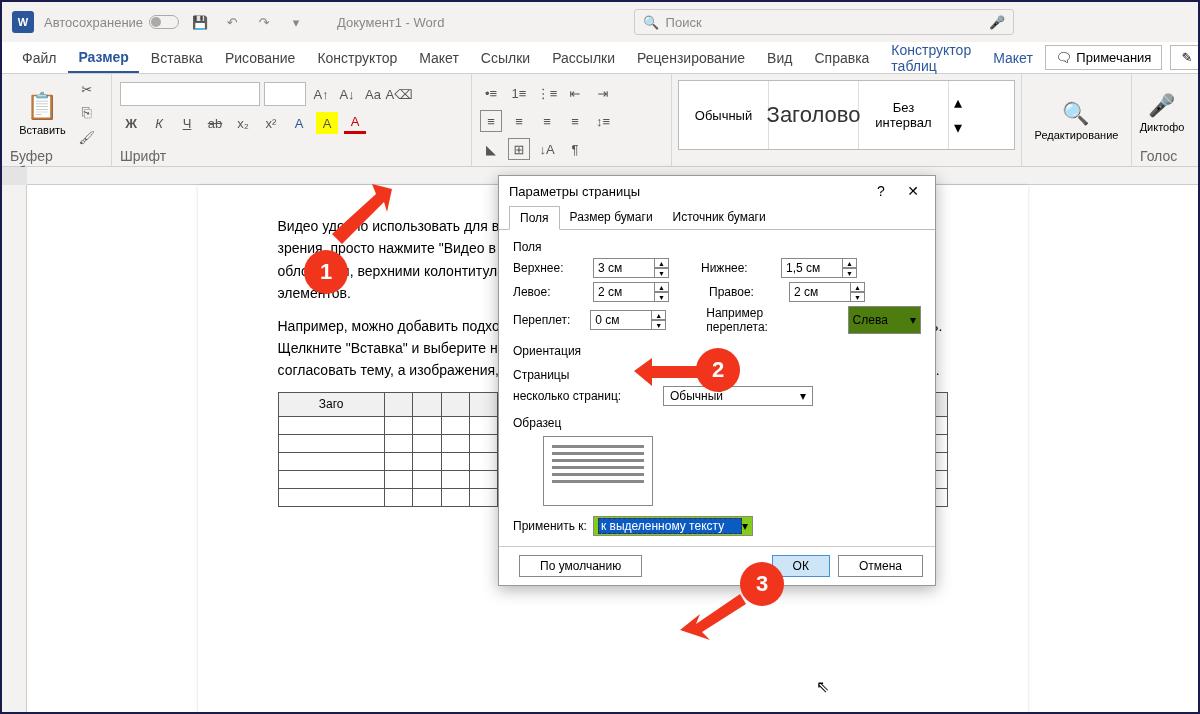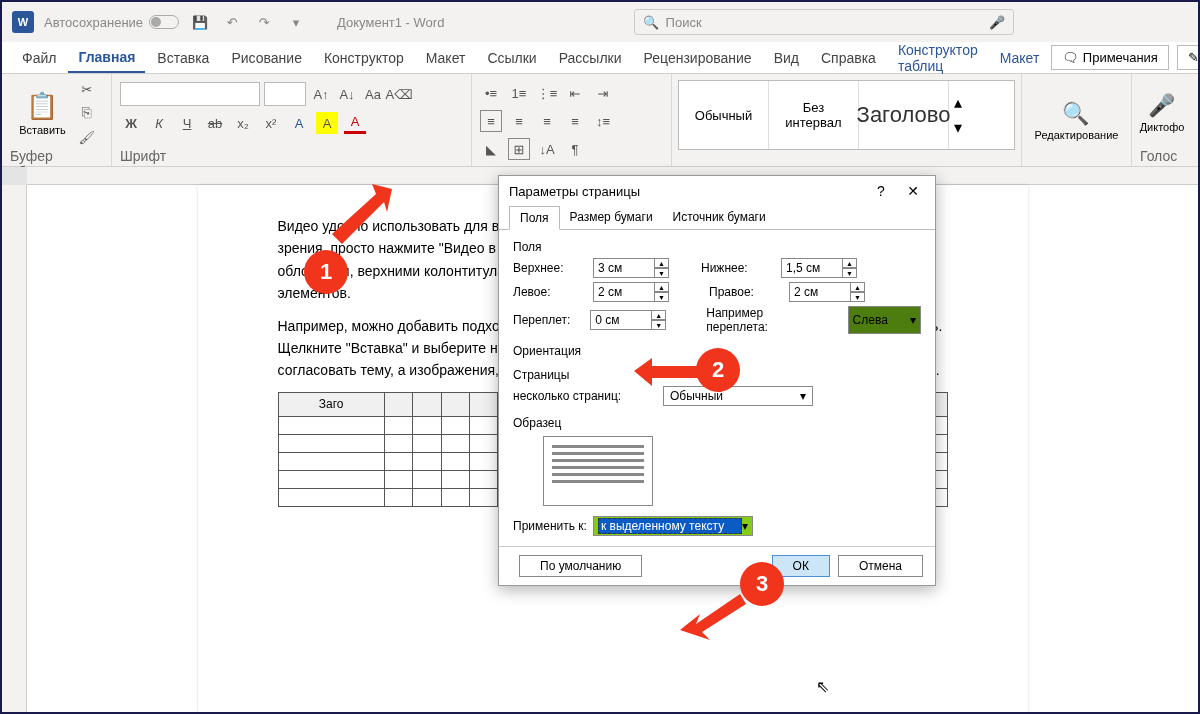--- a/index.html
+++ b/index.html
@@ -95,21 +95,21 @@
   <span class="doc-title">Документ1 - Word</span>
   <div class="search-box">
     <span>🔍</span>
     <span>Поиск</span>
     <span style="margin-left:auto">🎤</span>
   </div>
 </div>
 
 <div class="ribbon-tabs">
   <span class="tab">Файл</span>
-  <span class="tab active">Главная</span>
+  <span class="tab active">Размер</span>
   <span class="tab">Вставка</span>
   <span class="tab">Рисование</span>
   <span class="tab">Конструктор</span>
   <span class="tab">Макет</span>
   <span class="tab">Ссылки</span>
   <span class="tab">Рассылки</span>
   <span class="tab">Рецензирование</span>
   <span class="tab">Вид</span>
   <span class="tab">Справка</span>
   <span class="tab blue">Конструктор таблиц</span>
@@ -184,22 +184,22 @@
         <span class="small-btn" style="border:1px solid #888">⊞</span>
         <span class="small-btn">↓A</span>
         <span class="small-btn">¶</span>
       </div>
     </div>
   </div>
 
   <div class="group" style="width:350px;padding:6px">
     <div class="styles-gallery">
       <div class="style-item">Обычный</div>
+      <div class="style-item big">Заголово</div>
       <div class="style-item">Без интервал</div>
-      <div class="style-item big">Заголово</div>
       <div style="width:18px;display:flex;flex-direction:column;justify-content:center;align-items:center;gap:6px">
         <span>▴</span>
         <span>▾</span>
       </div>
     </div>
   </div>
 
   <div class="group" style="width:110px">
     <div class="group-content" style="justify-content:center">
       <div class="big-btn">

